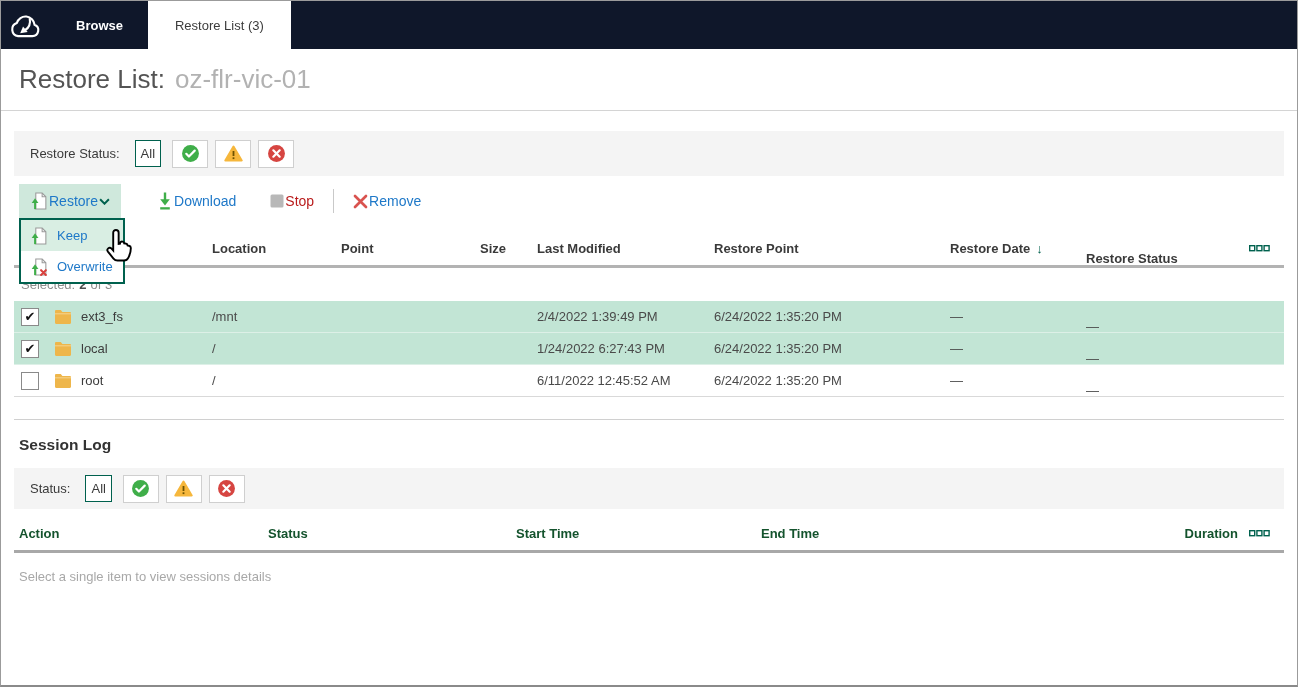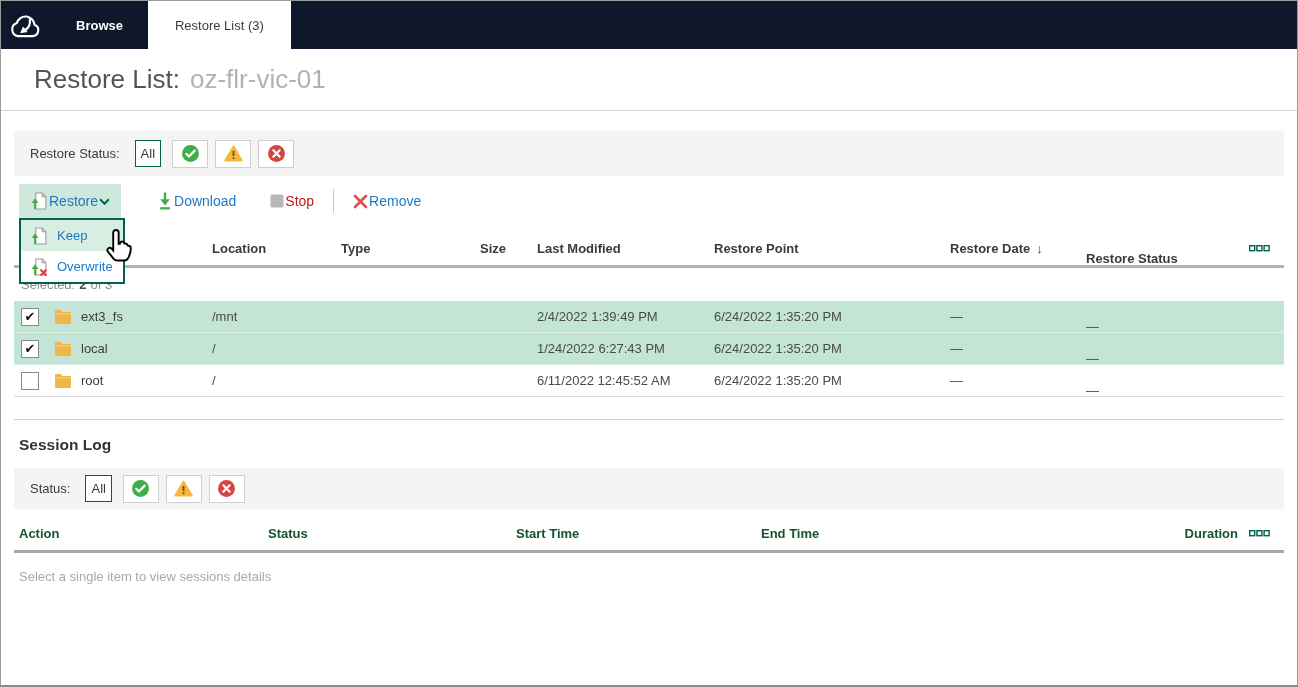--- a/index.html
+++ b/index.html
@@ -10,21 +10,21 @@
   
   .topbar { height:48px; background:#0f172a; display:flex; align-items:stretch; }
   .logo { width:50px; display:flex; align-items:center; justify-content:center; }
   .tab { display:flex; align-items:center; padding:0 25px; font-size:13px; }
   .tab-browse { color:#fff; font-weight:bold; }
   .tab-active { background:#fff; color:#3c3c3c; padding:0 27px; }
 
   
   .titlebar { height:62px; display:flex; align-items:center; padding-left:18px;
               border-bottom:1px solid #d4d4d4; font-size:26px; }
-  .title-prefix { color:#545454;margin-left:15px; }
+  .title-prefix { color:#545454; }
   .title-name { color:#b2b2b2; margin-left:10px; }
 
   .main { margin:0 13px; }
 
   
   .fbar { background:#f4f4f4; display:flex; align-items:center; padding-left:16px; }
   .fbar1 { margin-top:20px; height:45px; }
   .fbar2 { margin-top:14px; height:41px; }
   .flabel { font-size:13px; color:#3a3a3a; margin-right:15px; }
   .btn-all { min-width:26px; height:27px; padding:0 5px; background:#fff;
@@ -208,21 +208,21 @@
         <svg class="cursor-hand" width="34" height="38" viewBox="0 0 24 28">
           <path d="M9 1.5 c1.2 0 2 .8 2 2 v8.2 l1-.2 c0-1 .8-1.6 1.8-1.5 .8.1 1.2.6 1.3 1.3 l.9.1 c.9.1 1.5.7 1.6 1.5 l1 .2 c.9.2 1.4.8 1.4 1.7 0 3-.8 5-1.8 7 -.5 1-1.6 2.2-3.2 2.2 h-4.8 c-1.2 0-2.2-.5-3-1.5 l-4.1-5.1 c-.6-.8-.5-1.8.2-2.4 .7-.6 1.8-.5 2.5.2 l1.2 1.4 V3.5 c0-1.2.8-2 2-2 z" fill="#fff" stroke="#000" stroke-width="1.4"></path>
         </svg>
       </div>
     </div>
 
     <div class="thead">
       <div class="c-cb"></div>
       <div class="c-name"></div>
       <div class="c-loc">Location</div>
-      <div class="c-type">Type</div>
+      <div class="c-type">Point</div>
       <div class="c-size">Size</div>
       <div class="c-gap"></div>
       <div class="c-lm">Last Modified</div>
       <div class="c-rp">Restore Point</div>
       <div class="c-rd">
         <span>Restore Date</span><span class="sort-arrow">↓</span>
       </div>
       <div class="c-rs">Restore Status</div>
       <div class="c-cols">
         <svg width="21" height="7" viewBox="0 0 21 7">

